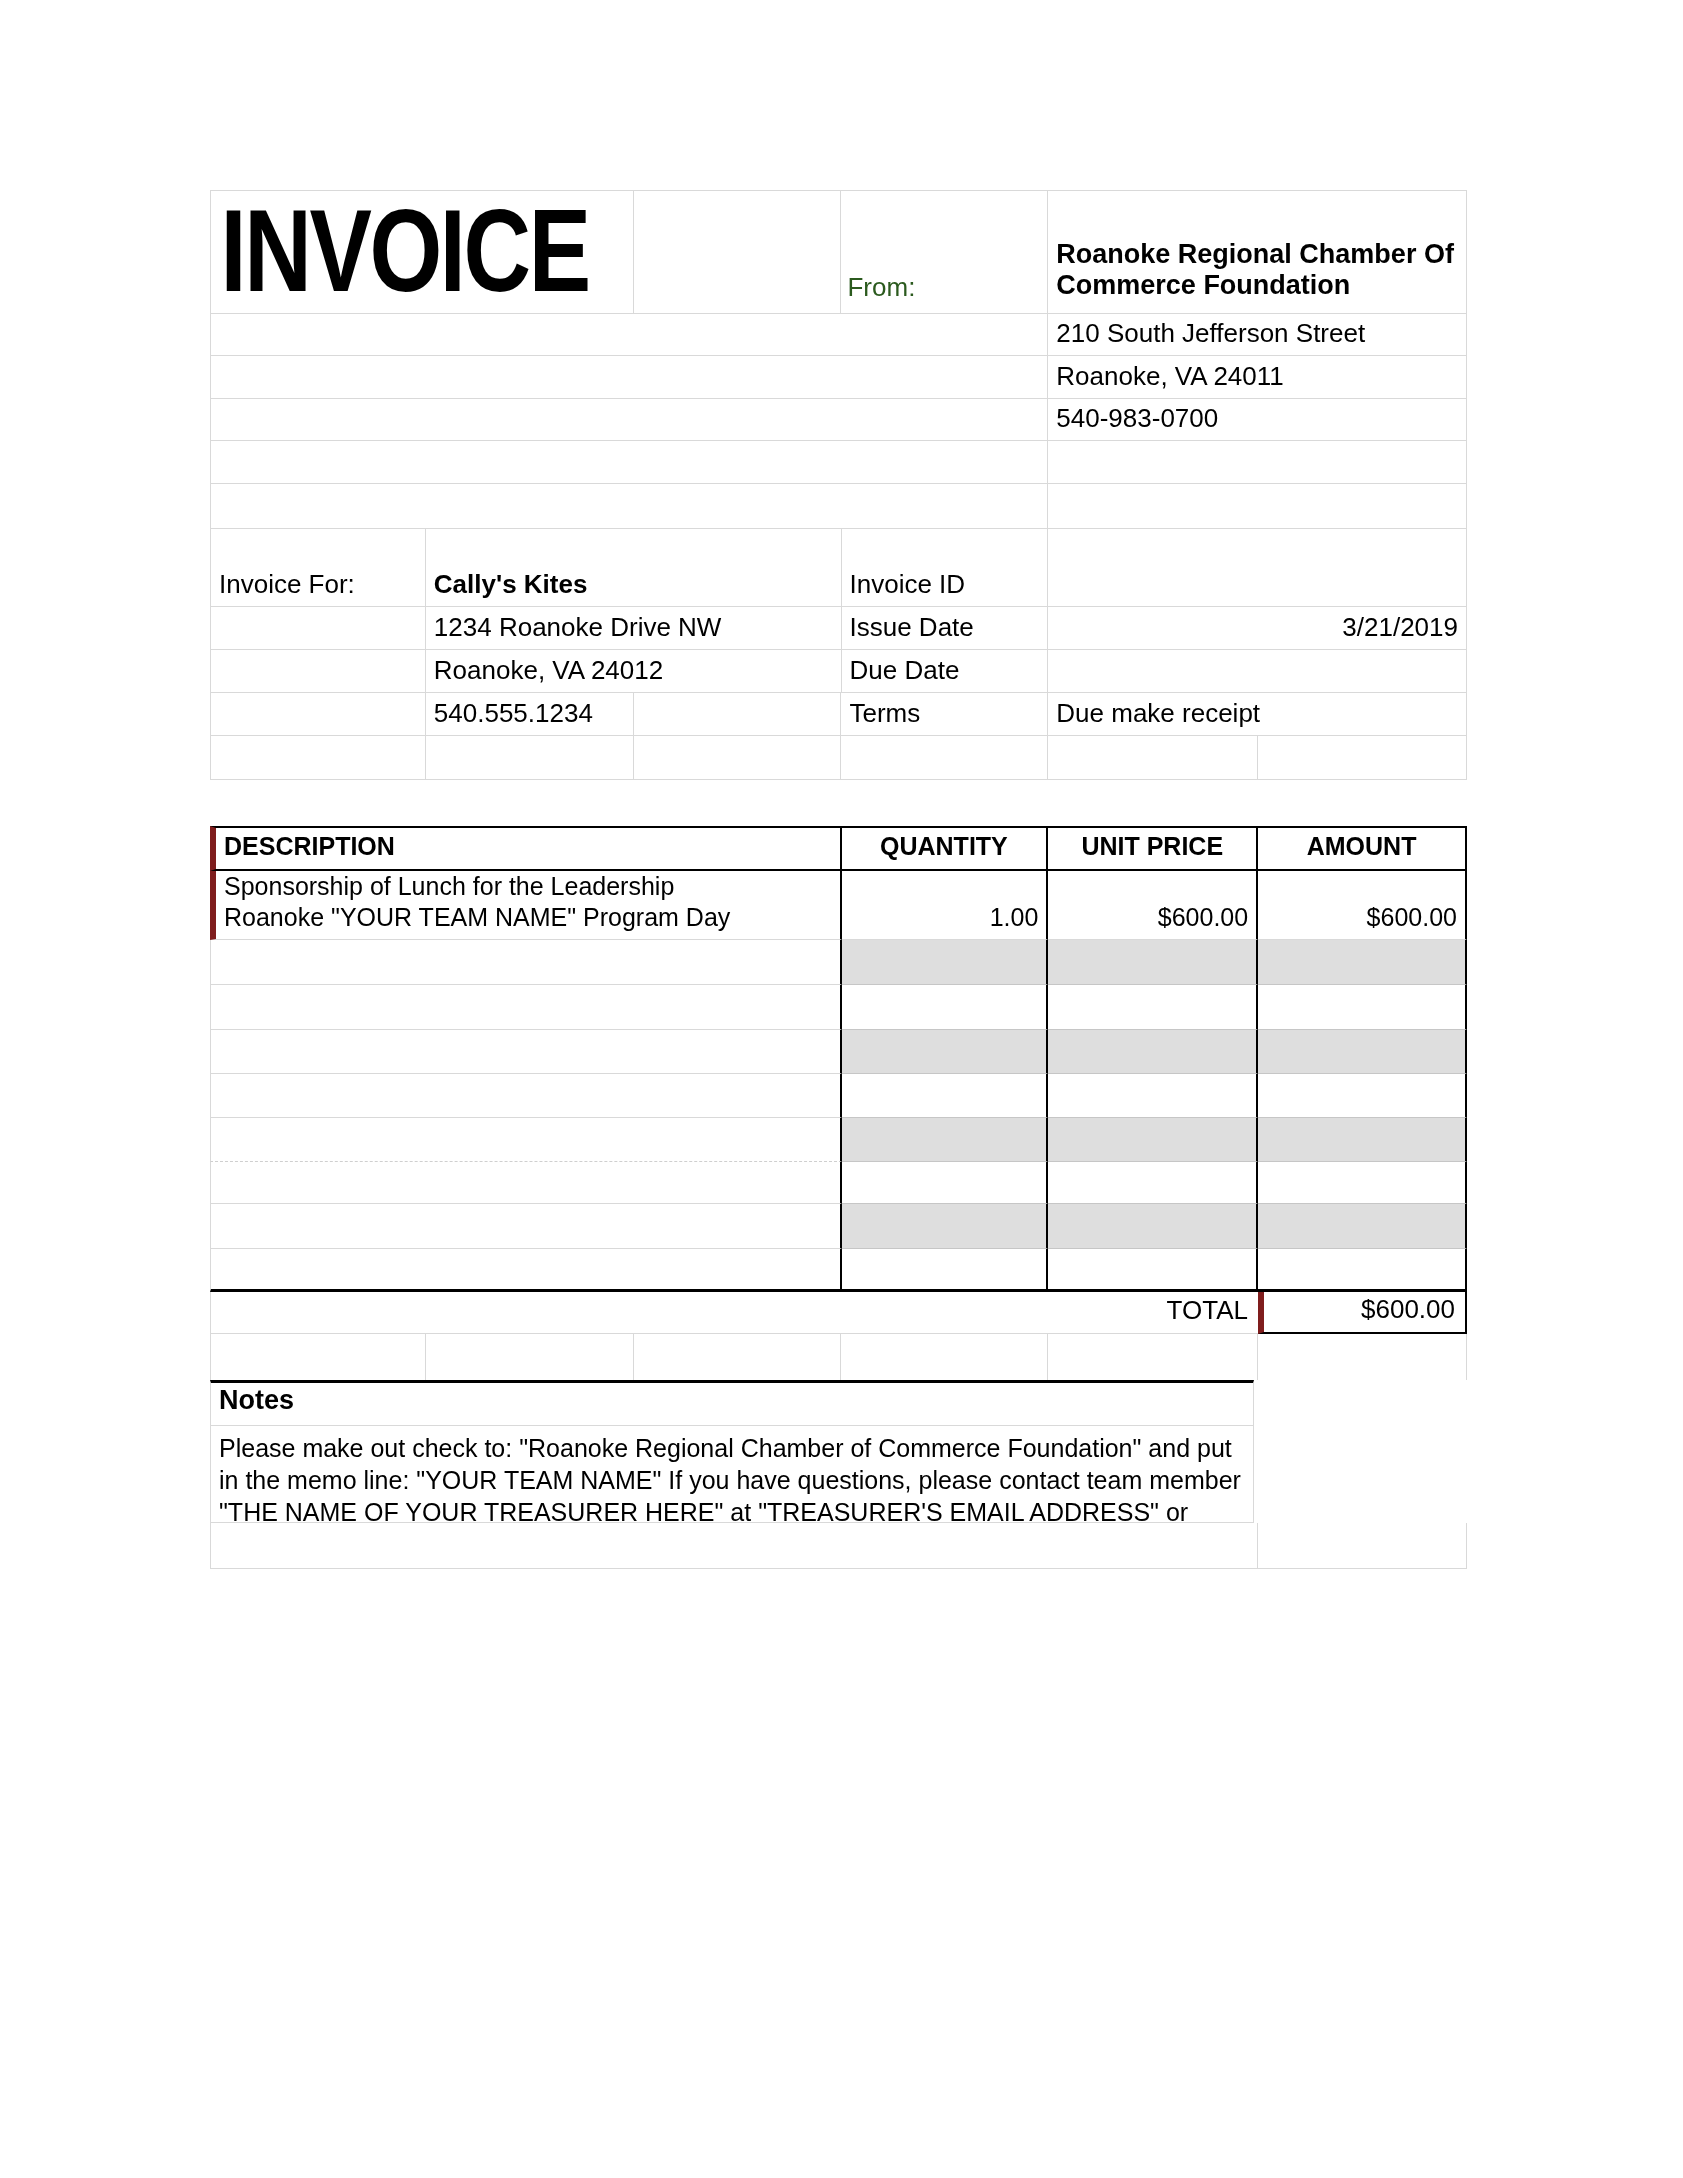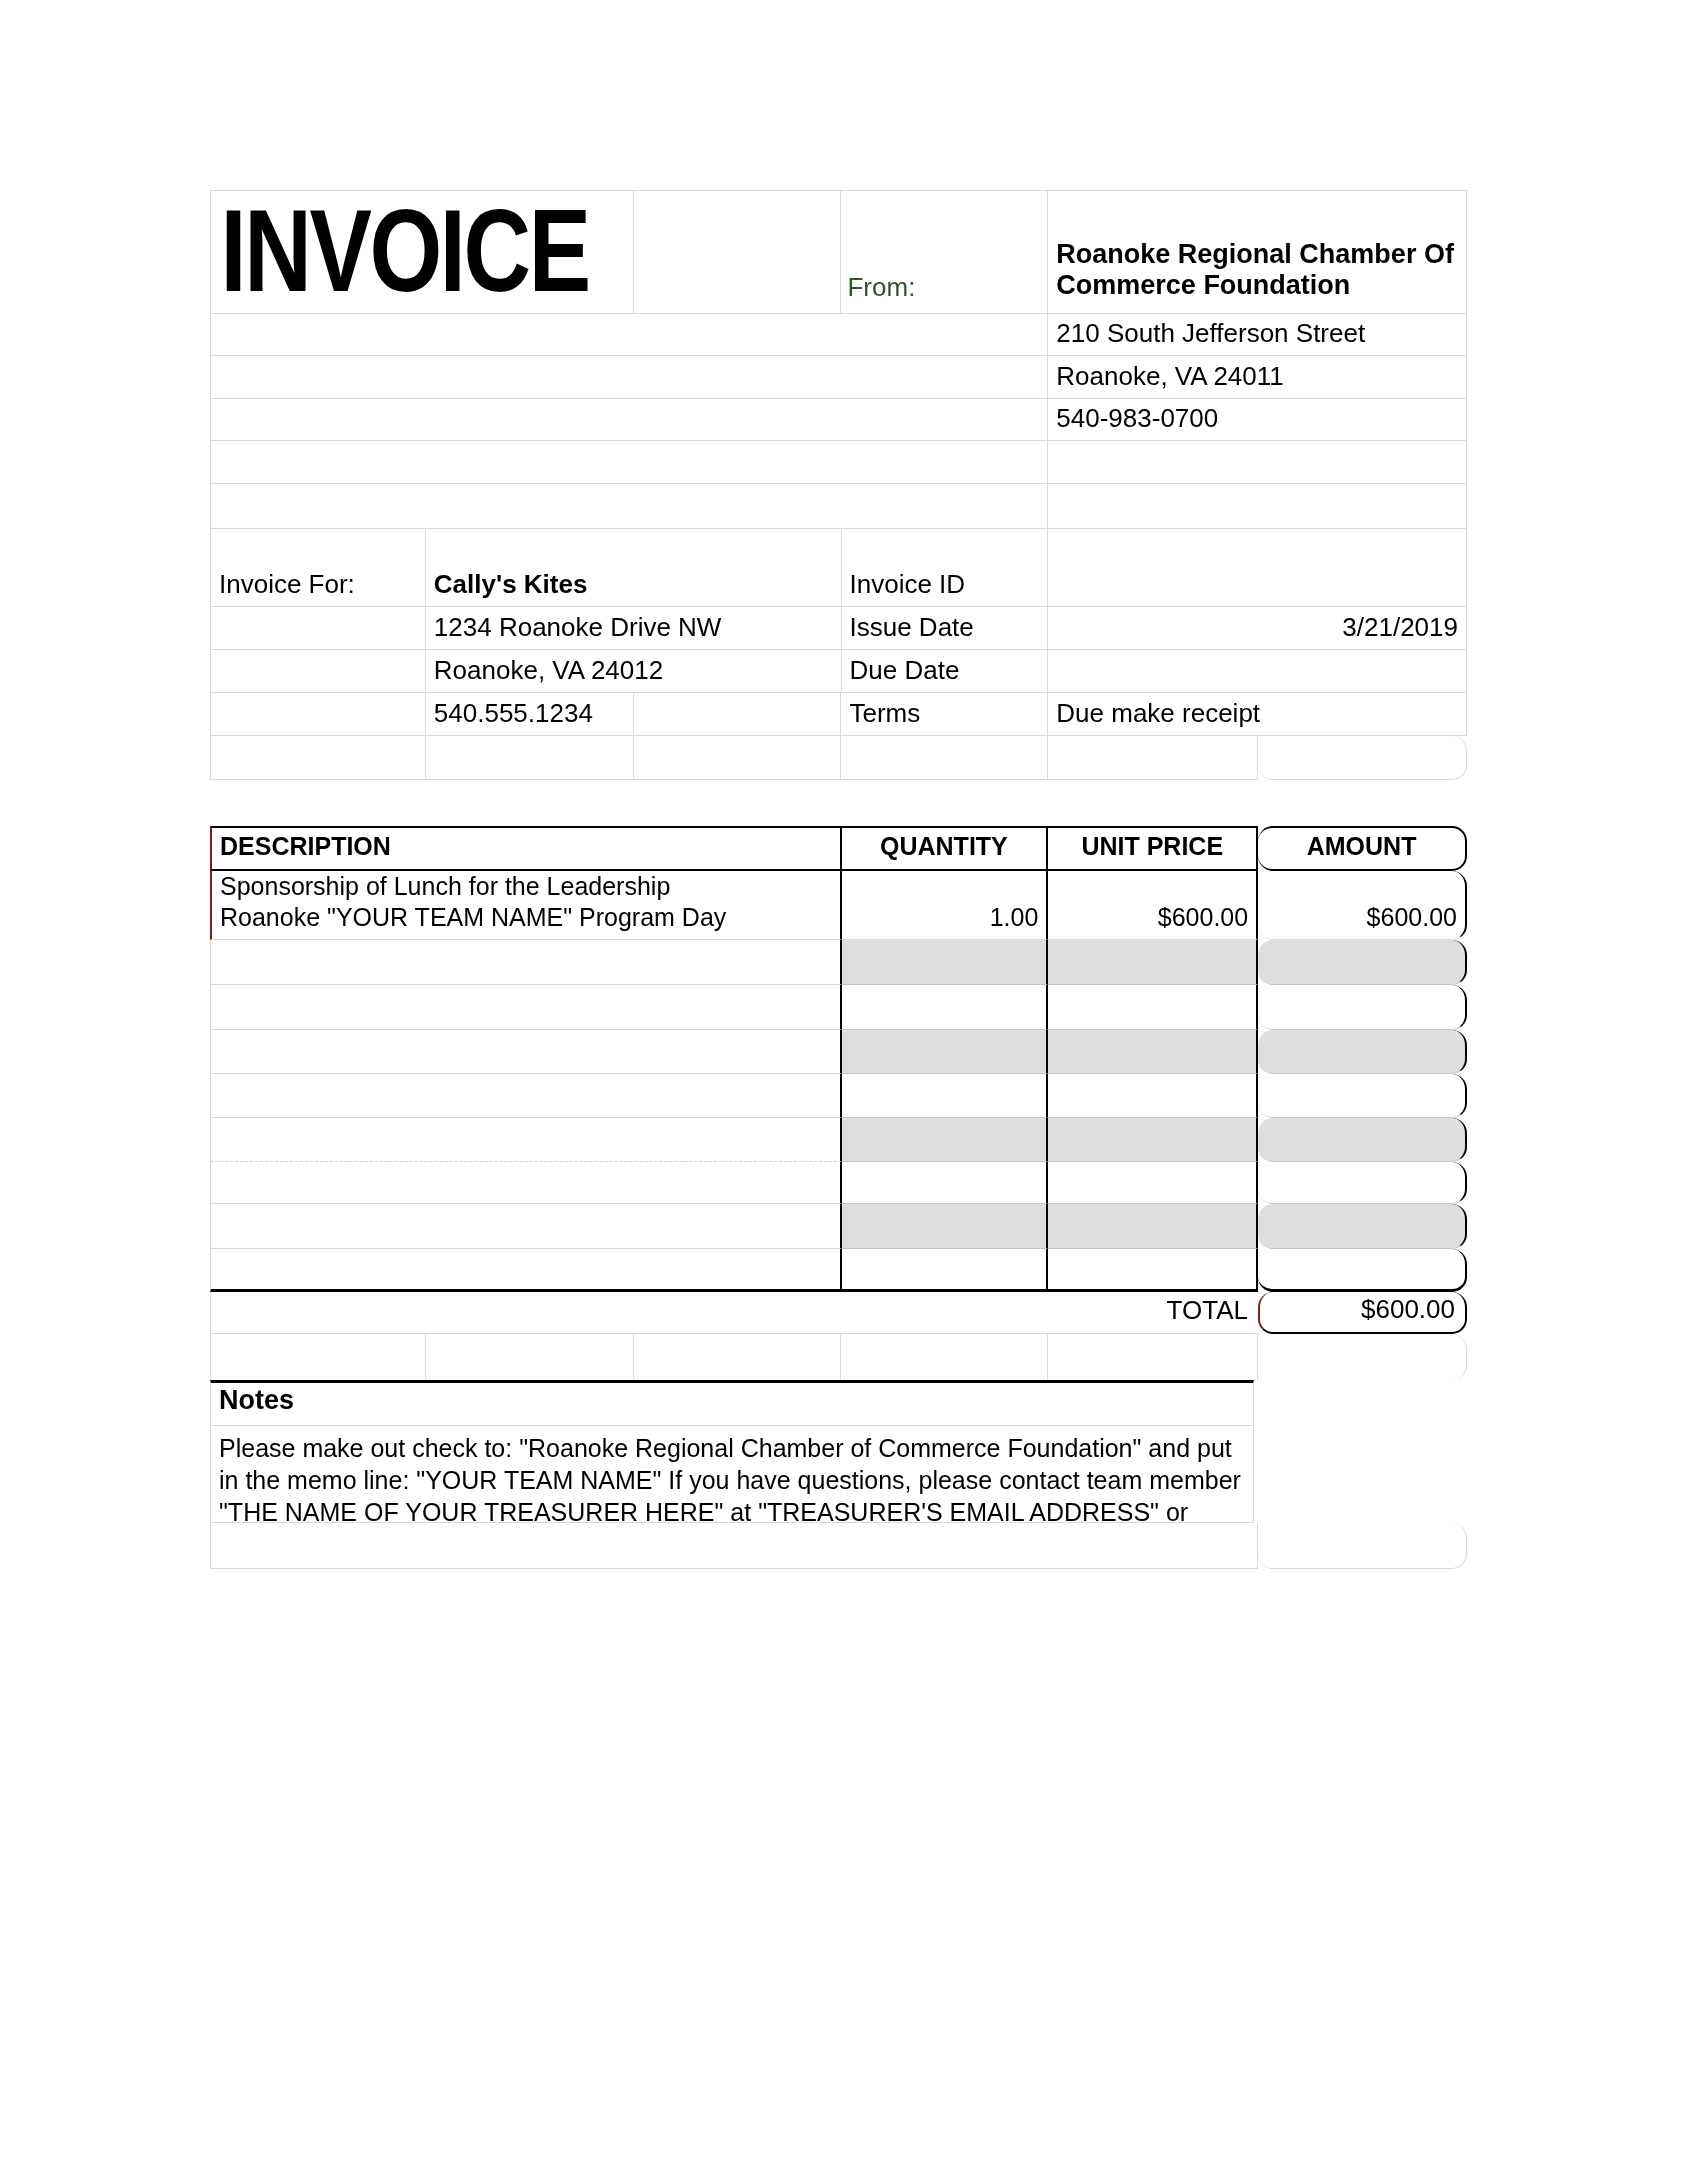--- a/index.html
+++ b/index.html
@@ -14,30 +14,30 @@
   .r{height:43px;}
 
   
   .bl{border-left:1px solid #d9d9d9;}
   .br{border-right:1px solid #d9d9d9;}
   .bb{border-bottom:1px solid #d9d9d9;}
   .bt{border-top:1px solid #d9d9d9;}
   .bb-mid{border-bottom:1px solid #c6c6c6;}
   .bb-dash{border-bottom:1px dashed #cfcfcf;}
   
-  .kl{border-left:2px solid #7f1d1d;}
+  .kl{border-left:6px solid #7f1d1d;}
   .kr{border-right:2px solid #000;}
   .kt{border-top:2px solid #000;}
   .kb{border-bottom:2px solid #000;}
   .kb3{border-bottom:3px solid #000;}
   .kt3{border-top:3px solid #000;}
 
   
   .wA{width:216px;align-items:flex-end;}.wB{width:208px;}.wC{width:208px;}.wD{width:207px;}
-  .wE{width:210px;}.wF{width:209px;border-radius:15px;}
+  .wE{width:210px;}.wF{width:209px;}
   .wAB{width:424px;}.wBC{width:416px;}.wEF{width:419px;}
   .wABC{width:632px;}.wAD{width:839px;}.wAE{width:1048px;}.wFull{width:1044px;}
 
   
   .t{font-size:26px;line-height:30px;padding:0 8px 7px 8px;}
   .t-sm{font-size:25px;line-height:31px;padding:0 8px 6px 8px;}
   .bold{font-weight:bold;}
   .right{justify-content:flex-end;text-align:right;}
   .center{justify-content:center;text-align:center;}
   .green{color:#2b5a1e;}

